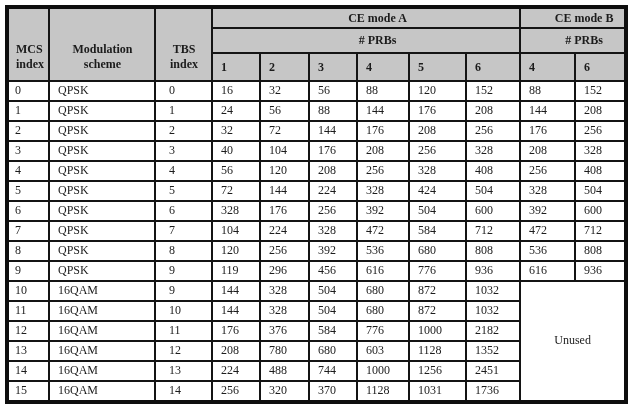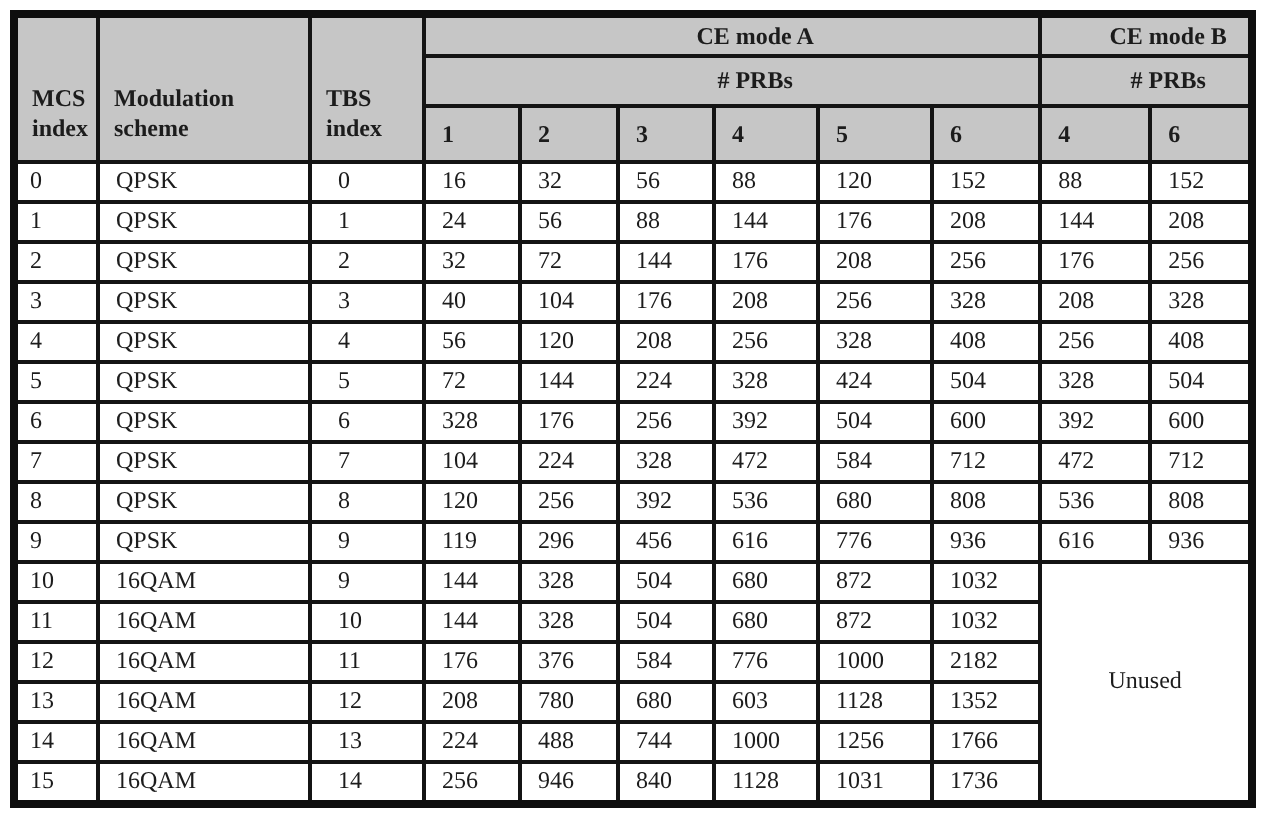--- a/index.html
+++ b/index.html
@@ -31,20 +31,21 @@
     font-weight: bold;
     font-size: 12px;
     text-align: left;
     padding-left: 24px;
   }
   th.lbl {
     vertical-align: bottom;
     padding: 0 6px 8px 7px;
     white-space: normal;
     line-height: 1.25;
+    text-align: center;
   }
   th.grp { text-align: center; }
   th.num { padding-left: 8px; }
   thead tr.hr1 { height: 21px; }
   thead tr.hr2 { height: 25px; }
   thead tr.hr3 { height: 28px; }
   td {
     font-size: 12px;
     padding: 0 0 0 8px;
     vertical-align: middle;
@@ -277,28 +278,28 @@
         </tr>
         <tr>
           <td class="c-mcs">14</td>
           <td>16QAM</td>
           <td class="c-tbs">13</td>
           <td>224</td>
           <td>488</td>
           <td>744</td>
           <td>1000</td>
           <td>1256</td>
-          <td>1766</td>
+          <td>2451</td>
         </tr>
         <tr>
           <td class="c-mcs">15</td>
           <td>16QAM</td>
           <td class="c-tbs">14</td>
           <td>256</td>
-          <td>946</td>
-          <td>840</td>
+          <td>320</td>
+          <td>370</td>
           <td>1128</td>
           <td>1031</td>
           <td>1736</td>
         </tr>
       </tbody>
   </table>
 </div>
 
 </body></html>

